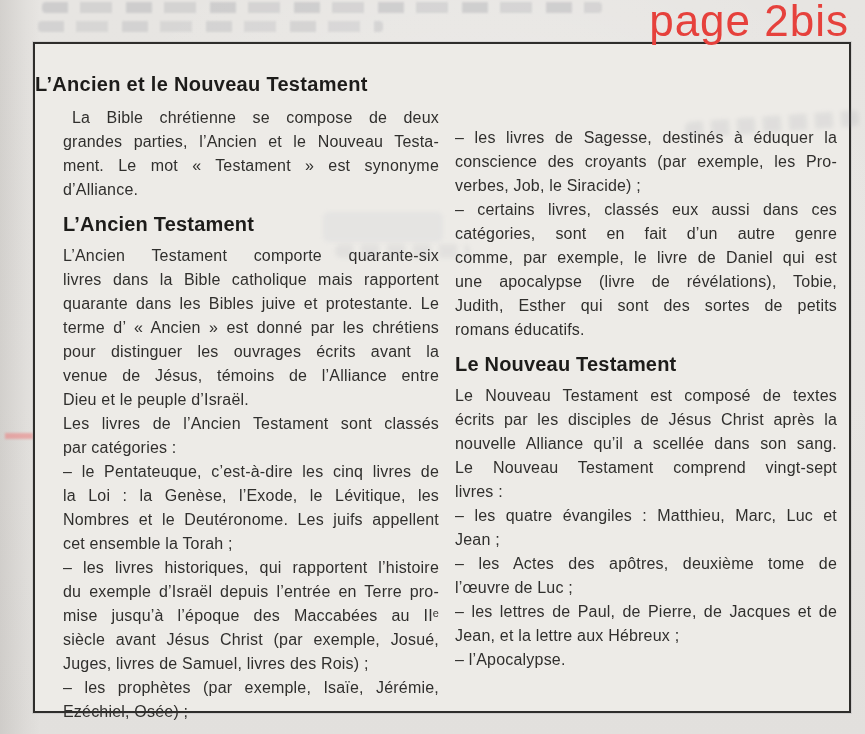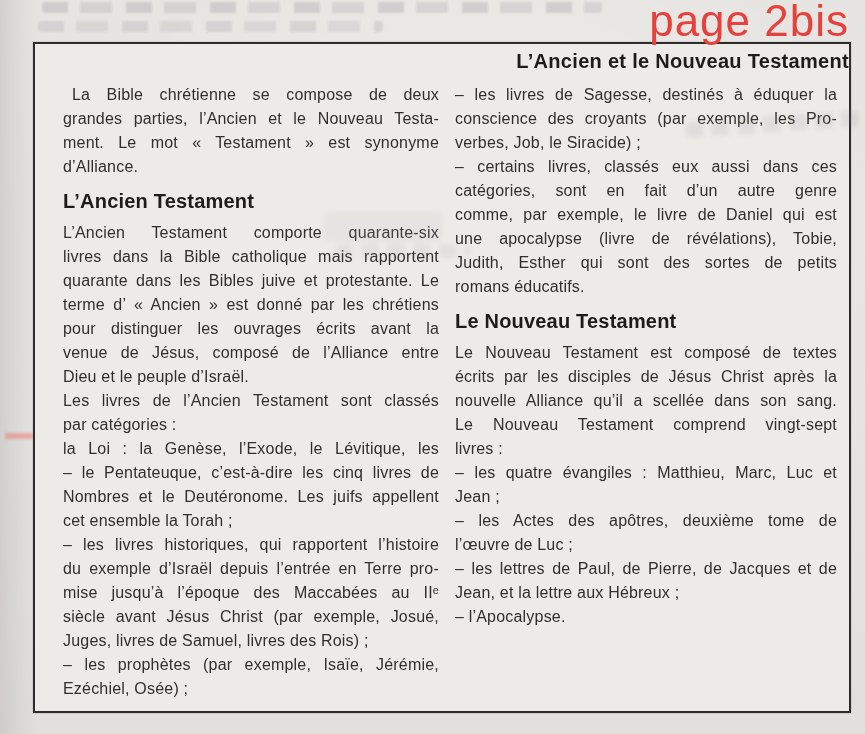--- a/index.html
+++ b/index.html
@@ -62,35 +62,35 @@
   
   .content-box {
     position: absolute;
     left: 33px; top: 42px;
     width: 814px; height: 667px;
     border: 2px solid #2e2d2b;
     background: #edebe7;
     box-shadow: 0 0 0 1px rgba(80,80,90,0.12);
   }
   .box-title {
-    text-align: right;
-    margin-top: 6px;
+    text-align: left;
+    margin-top: 29px;
     font-size: 20px;
     font-weight: 700;
     color: #1d1c1a;
     letter-spacing: 0.3px;
   }
   .columns {
     display: flex;
     gap: 16px;
     padding: 10px 12px 0 28px;
   }
   .col { color: #302f2d; font-size: 16px; letter-spacing: 0.2px; }
   .col.left  { width: 376px; flex: none; }
-  .col.right { flex: 1; min-width: 0; }
+  .col.right { flex: 1; min-width: 0; margin-top: 20px; }
   .para { margin: 0; }
   .line {
     line-height: 24px;
     white-space: nowrap;
     text-align: justify;
     text-align-last: justify;
     overflow: hidden;
   }
   .line.end { text-align: center; text-align-last: left; }
   .para.indent .line:first-child { text-indent: 9px; }
@@ -136,30 +136,30 @@
           <div class="line">ment. Le mot « Testament » est synonyme</div>
           <div class="line end">d’Alliance.</div>
         </div>
         <div class="heading">L’Ancien Testament</div>
         <div class="para">
           <div class="line">L’Ancien Testament comporte quarante-six</div>
           <div class="line">livres dans la Bible catholique mais rapportent</div>
           <div class="line">quarante dans les Bibles juive et protestante. Le</div>
           <div class="line">terme d’ « Ancien » est donné par les chrétiens</div>
           <div class="line">pour distinguer les ouvrages écrits avant la</div>
-          <div class="line">venue de Jésus, composé de l’Alliance entre</div>
+          <div class="line">venue de Jésus, témoins de l’Alliance entre</div>
           <div class="line end">Dieu et le peuple d’Israël.</div>
         </div>
         <div class="para">
           <div class="line">Les livres de l’Ancien Testament sont classés</div>
           <div class="line end">par catégories :</div>
         </div>
         <div class="para">
+          <div class="line">– le Pentateuque, c’est-à-dire les cinq livres de</div>
           <div class="line">la Loi : la Genèse, l’Exode, le Lévitique, les</div>
-          <div class="line">– le Pentateuque, c’est-à-dire les cinq livres de</div>
           <div class="line">Nombres et le Deutéronome. Les juifs appellent</div>
           <div class="line end">cet ensemble la Torah ;</div>
         </div>
         <div class="para">
           <div class="line">– les livres historiques, qui rapportent l’histoire</div>
           <div class="line">du exemple d’Israël depuis l’entrée en Terre pro-</div>
           <div class="line">mise jusqu’à l’époque des Maccabées au IIᵉ</div>
           <div class="line">siècle avant Jésus Christ (par exemple, Josué,</div>
           <div class="line end">Juges, livres de Samuel, livres des Rois) ;</div>
         </div>

